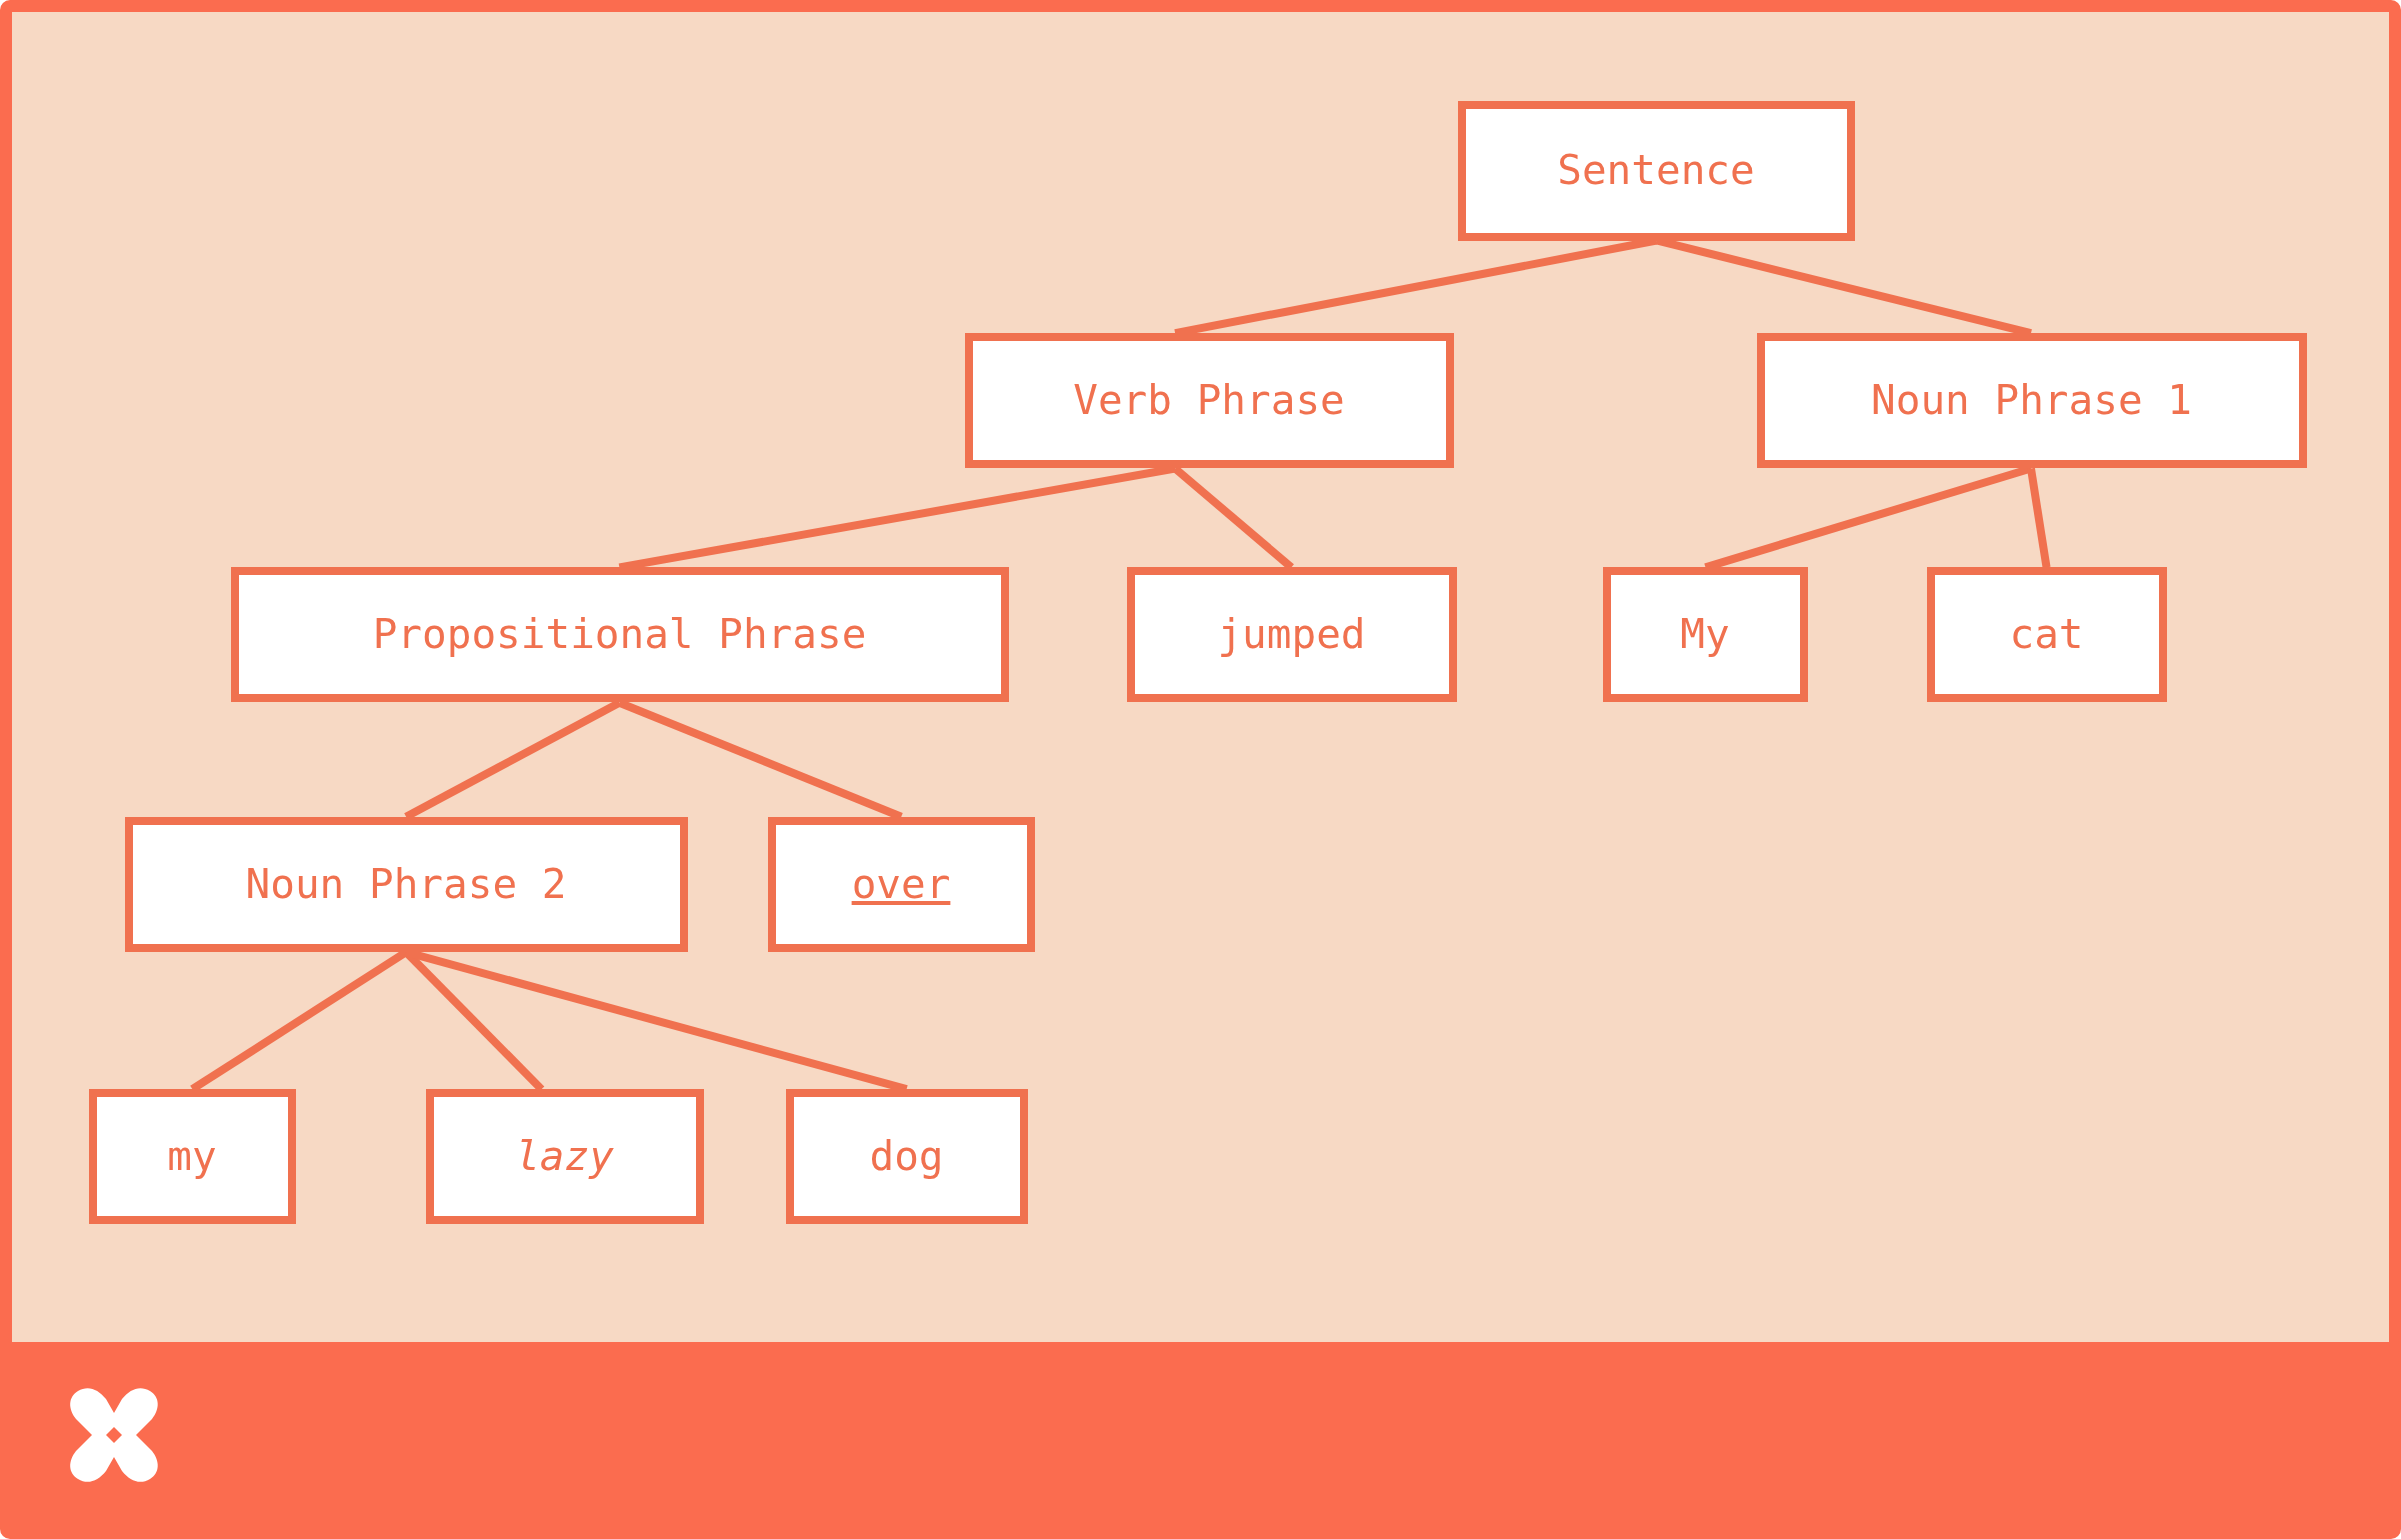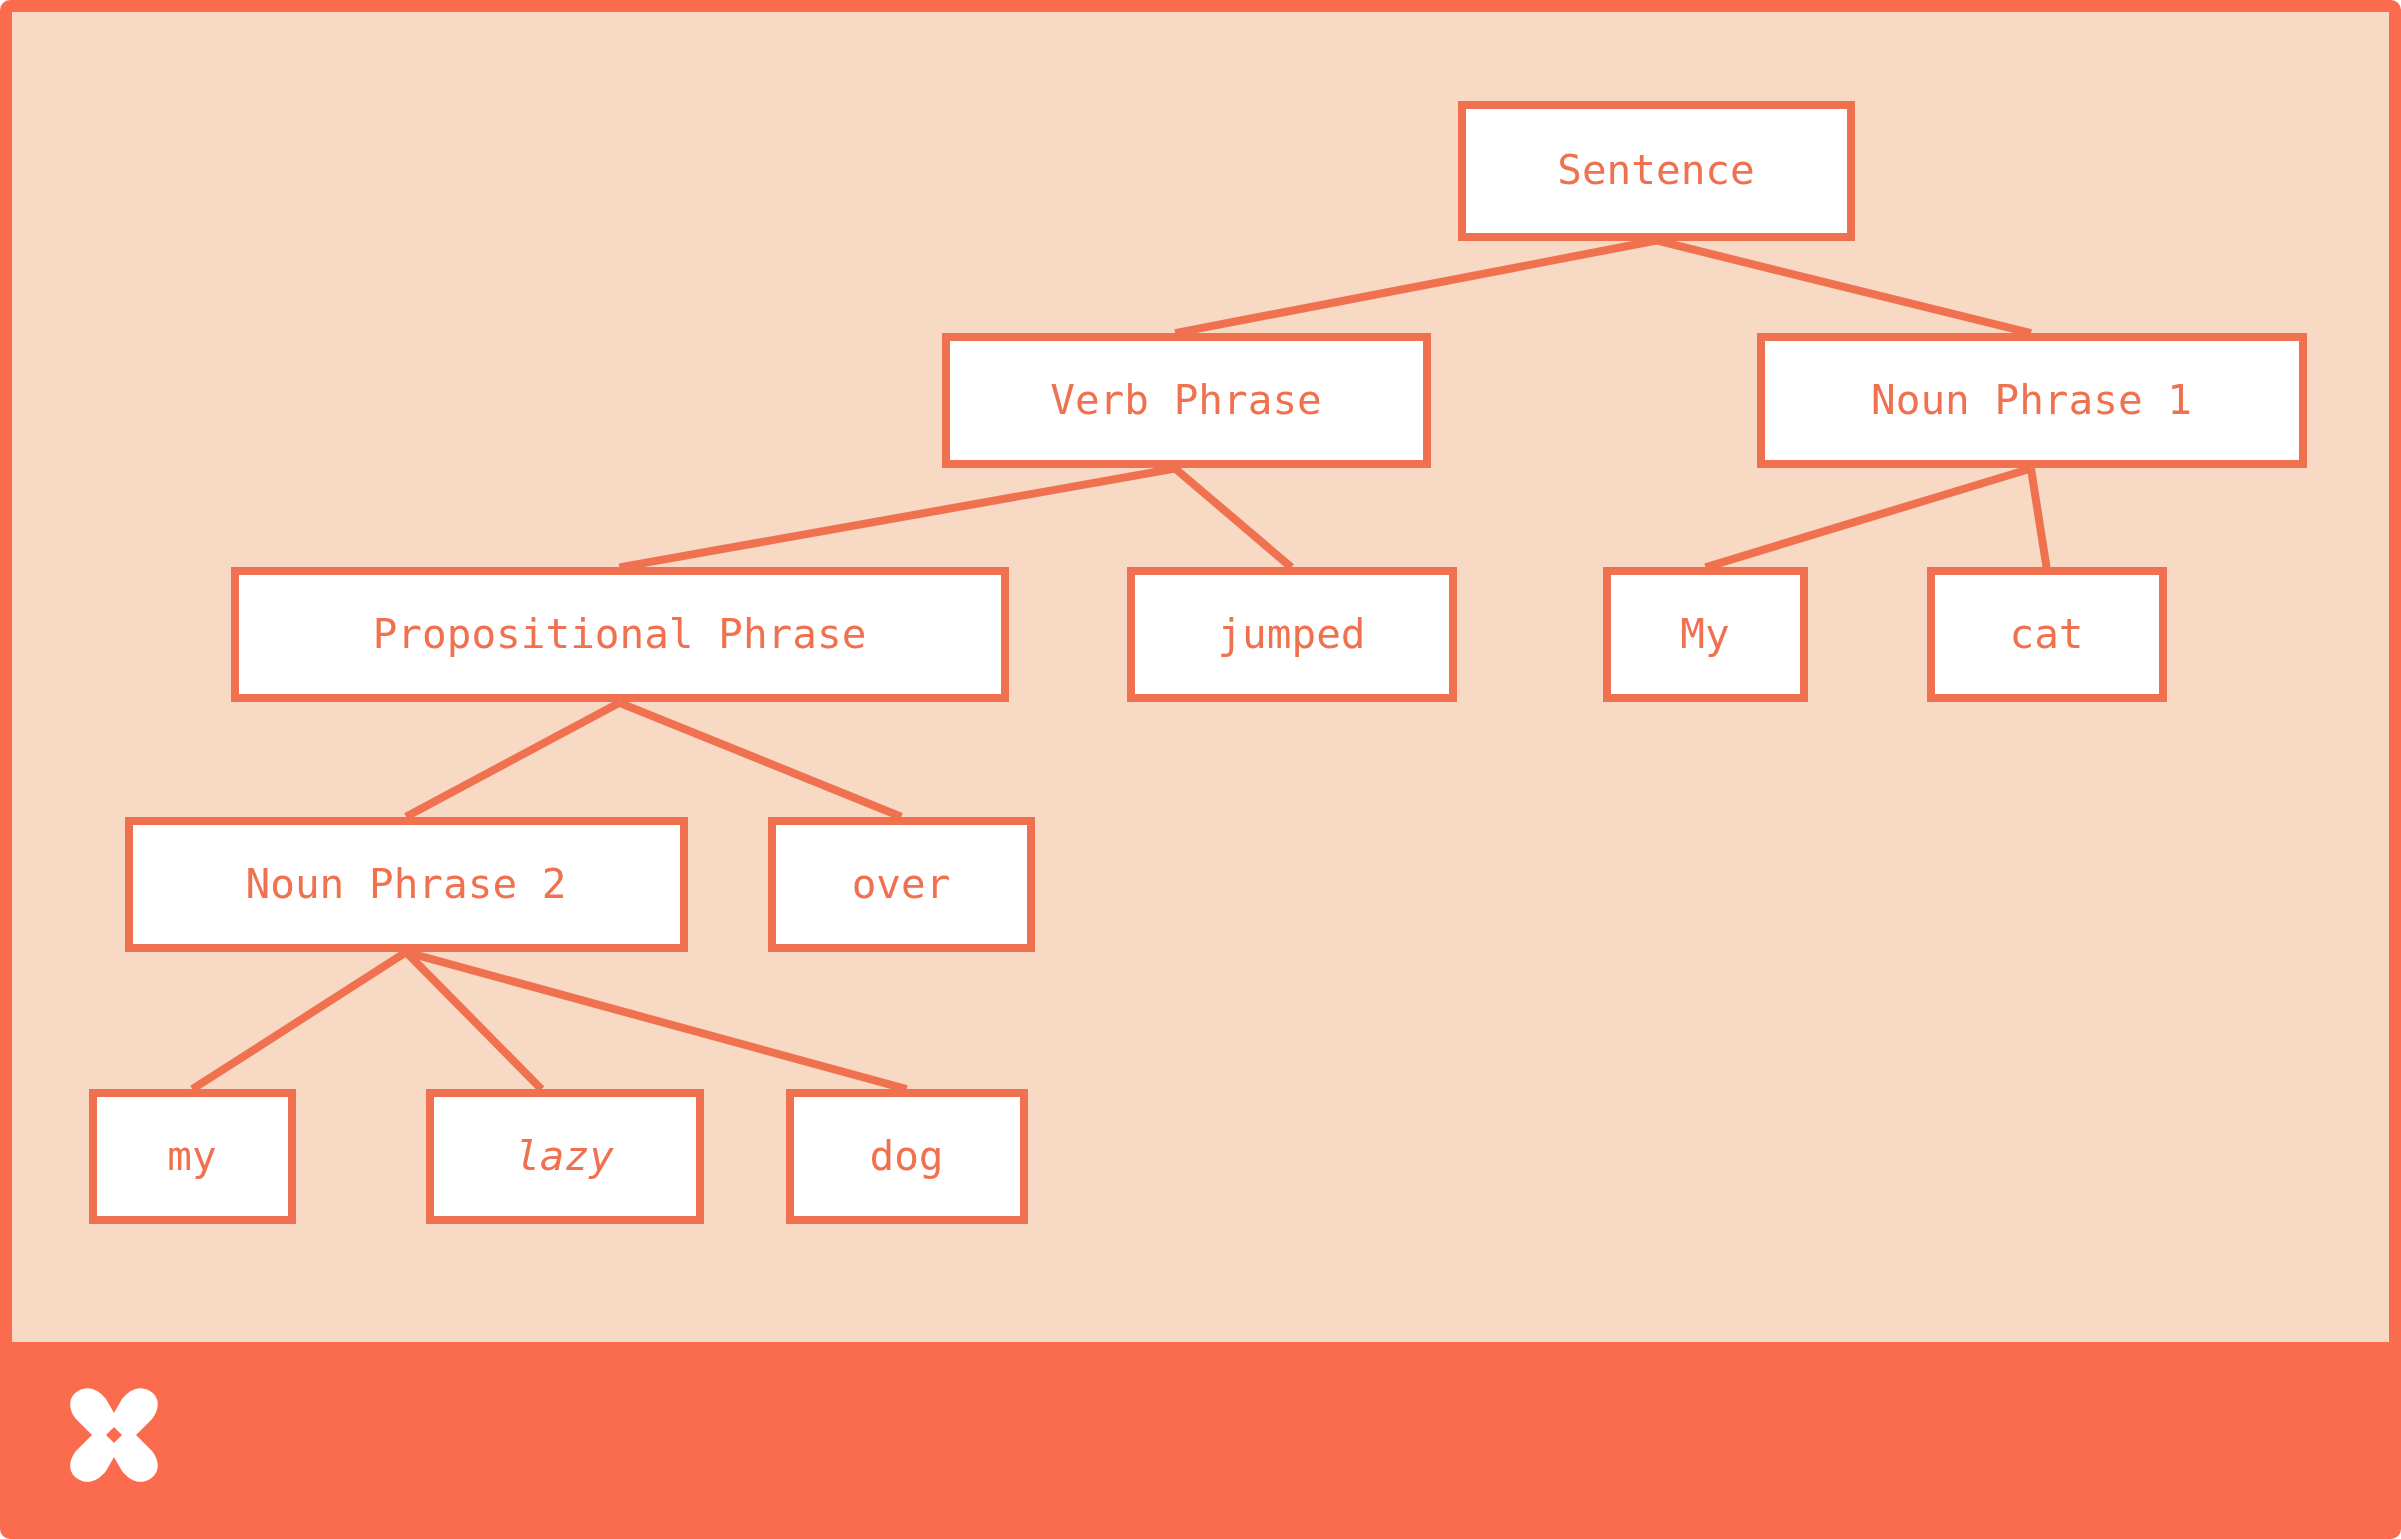--- a/index.html
+++ b/index.html
@@ -113,21 +113,21 @@
         <line x1="695.5" y1="789" x2="1012" y2="917" stroke="#F0714F" stroke-width="9" stroke-linecap="butt"></line>
         <line x1="456" y1="1069" x2="216" y2="1223" stroke="#F0714F" stroke-width="9" stroke-linecap="butt"></line>
         <line x1="456" y1="1069" x2="608" y2="1223" stroke="#F0714F" stroke-width="9" stroke-linecap="butt"></line>
         <line x1="456" y1="1069" x2="1018" y2="1223" stroke="#F0714F" stroke-width="9" stroke-linecap="butt"></line>
       </svg>
 
     <div id="nodes">
         <div class="node" style="left: 1458px; top: 101px; width: 397px; height: 140px; border-color: rgb(240, 113, 79); background: rgb(255, 255, 255);">
           <span class="label" style="color: rgb(240, 113, 79);">Sentence</span>
         </div>
-        <div class="node" style="left: 942px; top: 333px; width: 489px; height: 135px; border-color: rgb(240, 113, 79); background: rgb(255, 255, 255);">
+        <div class="node" style="left: 965px; top: 333px; width: 489px; height: 135px; border-color: rgb(240, 113, 79); background: rgb(255, 255, 255);">
           <span class="label" style="color: rgb(240, 113, 79);">Verb Phrase</span>
         </div>
         <div class="node" style="left: 1757px; top: 333px; width: 550px; height: 135px; border-color: rgb(240, 113, 79); background: rgb(255, 255, 255);">
           <span class="label" style="color: rgb(240, 113, 79);">Noun Phrase 1</span>
         </div>
         <div class="node" style="left: 231px; top: 567px; width: 778px; height: 135px; border-color: rgb(240, 113, 79); background: rgb(255, 255, 255);">
           <span class="label" style="color: rgb(240, 113, 79);">Propositional Phrase</span>
         </div>
         <div class="node" style="left: 1127px; top: 567px; width: 330px; height: 135px; border-color: rgb(240, 113, 79); background: rgb(255, 255, 255);">
           <span class="label" style="color: rgb(240, 113, 79);">jumped</span>
@@ -135,21 +135,21 @@
         <div class="node" style="left: 1603px; top: 567px; width: 205px; height: 135px; border-color: rgb(240, 113, 79); background: rgb(255, 255, 255);">
           <span class="label" style="color: rgb(240, 113, 79);">My</span>
         </div>
         <div class="node" style="left: 1927px; top: 567px; width: 240px; height: 135px; border-color: rgb(240, 113, 79); background: rgb(255, 255, 255);">
           <span class="label" style="color: rgb(240, 113, 79);">cat</span>
         </div>
         <div class="node" style="left: 125px; top: 817px; width: 563px; height: 135px; border-color: rgb(240, 113, 79); background: rgb(255, 255, 255);">
           <span class="label" style="color: rgb(240, 113, 79);">Noun Phrase 2</span>
         </div>
         <div class="node" style="left: 768px; top: 817px; width: 267px; height: 135px; border-color: rgb(240, 113, 79); background: rgb(255, 255, 255);">
-          <span class="label" style="color: rgb(240, 113, 79);">over</span>
+          <span class="label" style="color: rgb(240, 113, 79); text-decoration: underline;">over</span>
         </div>
         <div class="node" style="left: 89px; top: 1089px; width: 207px; height: 135px; border-color: rgb(240, 113, 79); background: rgb(255, 255, 255);">
           <span class="label" style="color: rgb(240, 113, 79);">my</span>
         </div>
         <div class="node" style="left: 426px; top: 1089px; width: 278px; height: 135px; border-color: rgb(240, 113, 79); background: rgb(255, 255, 255); font-style: italic;">
           <span class="label" style="color: rgb(240, 113, 79);">lazy</span>
         </div>
         <div class="node" style="left: 786px; top: 1089px; width: 242px; height: 135px; border-color: rgb(240, 113, 79); background: rgb(255, 255, 255);">
           <span class="label" style="color: rgb(240, 113, 79);">dog</span>
         </div>

